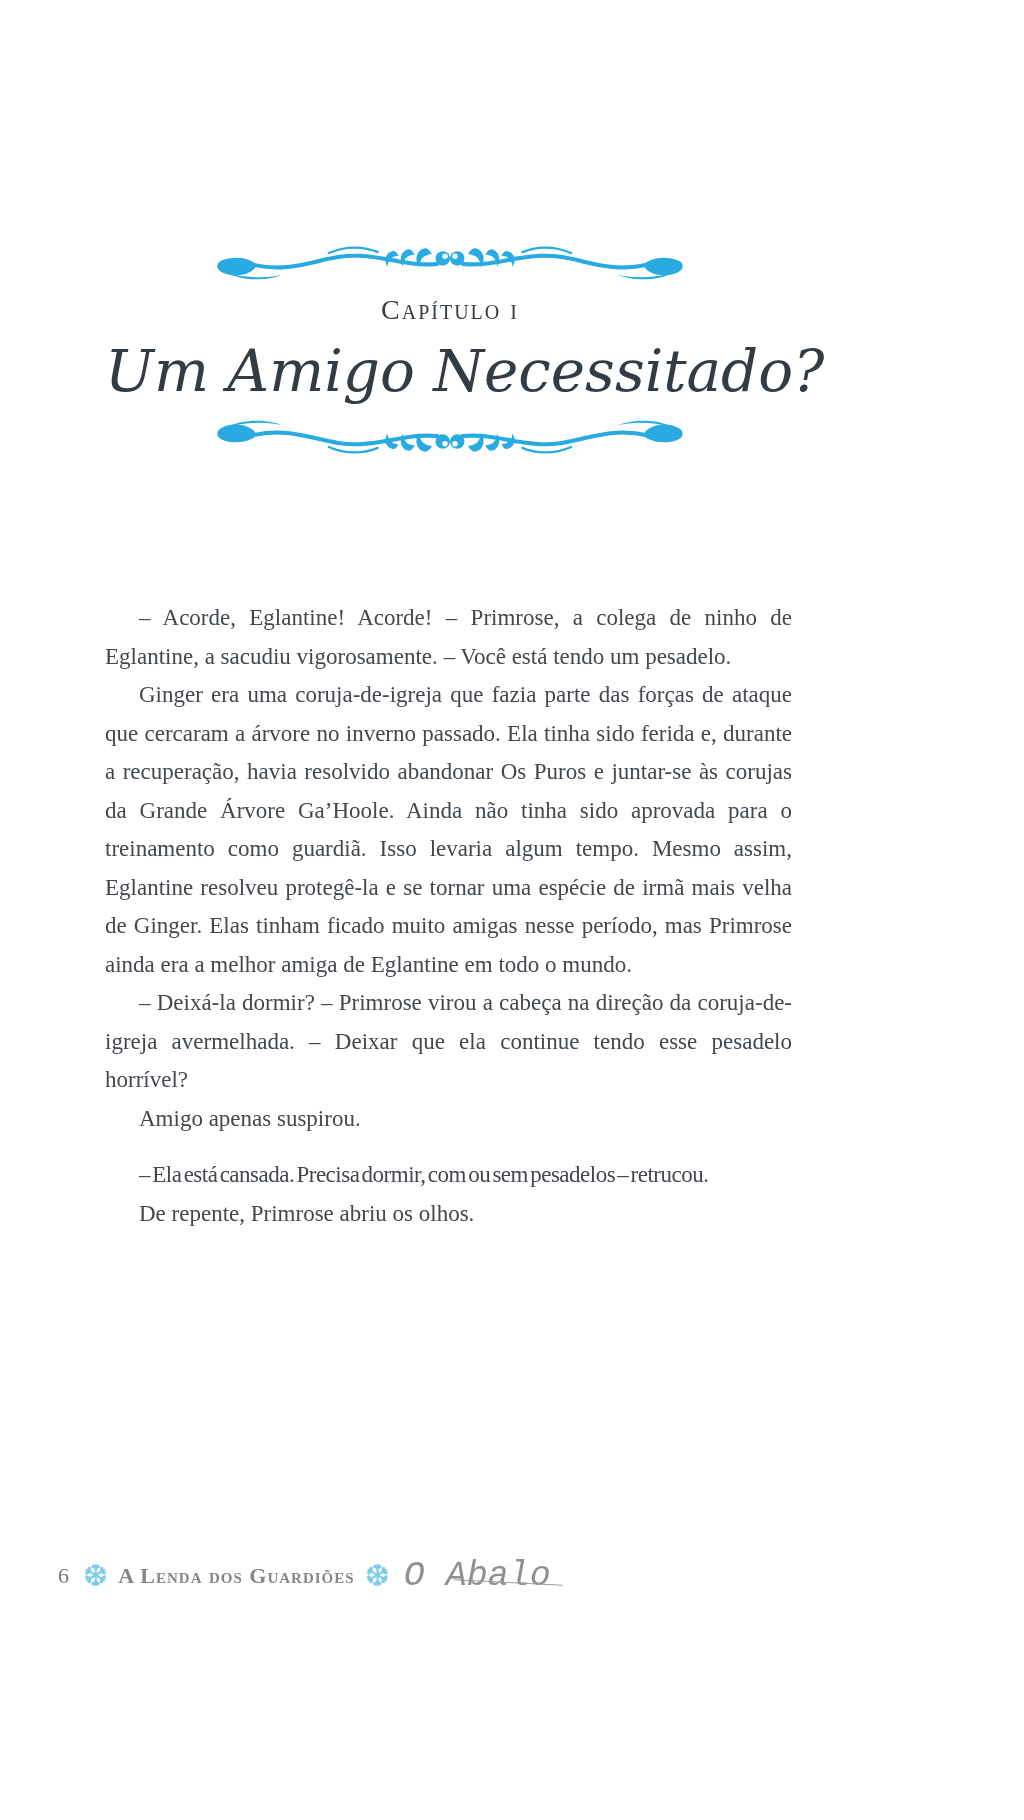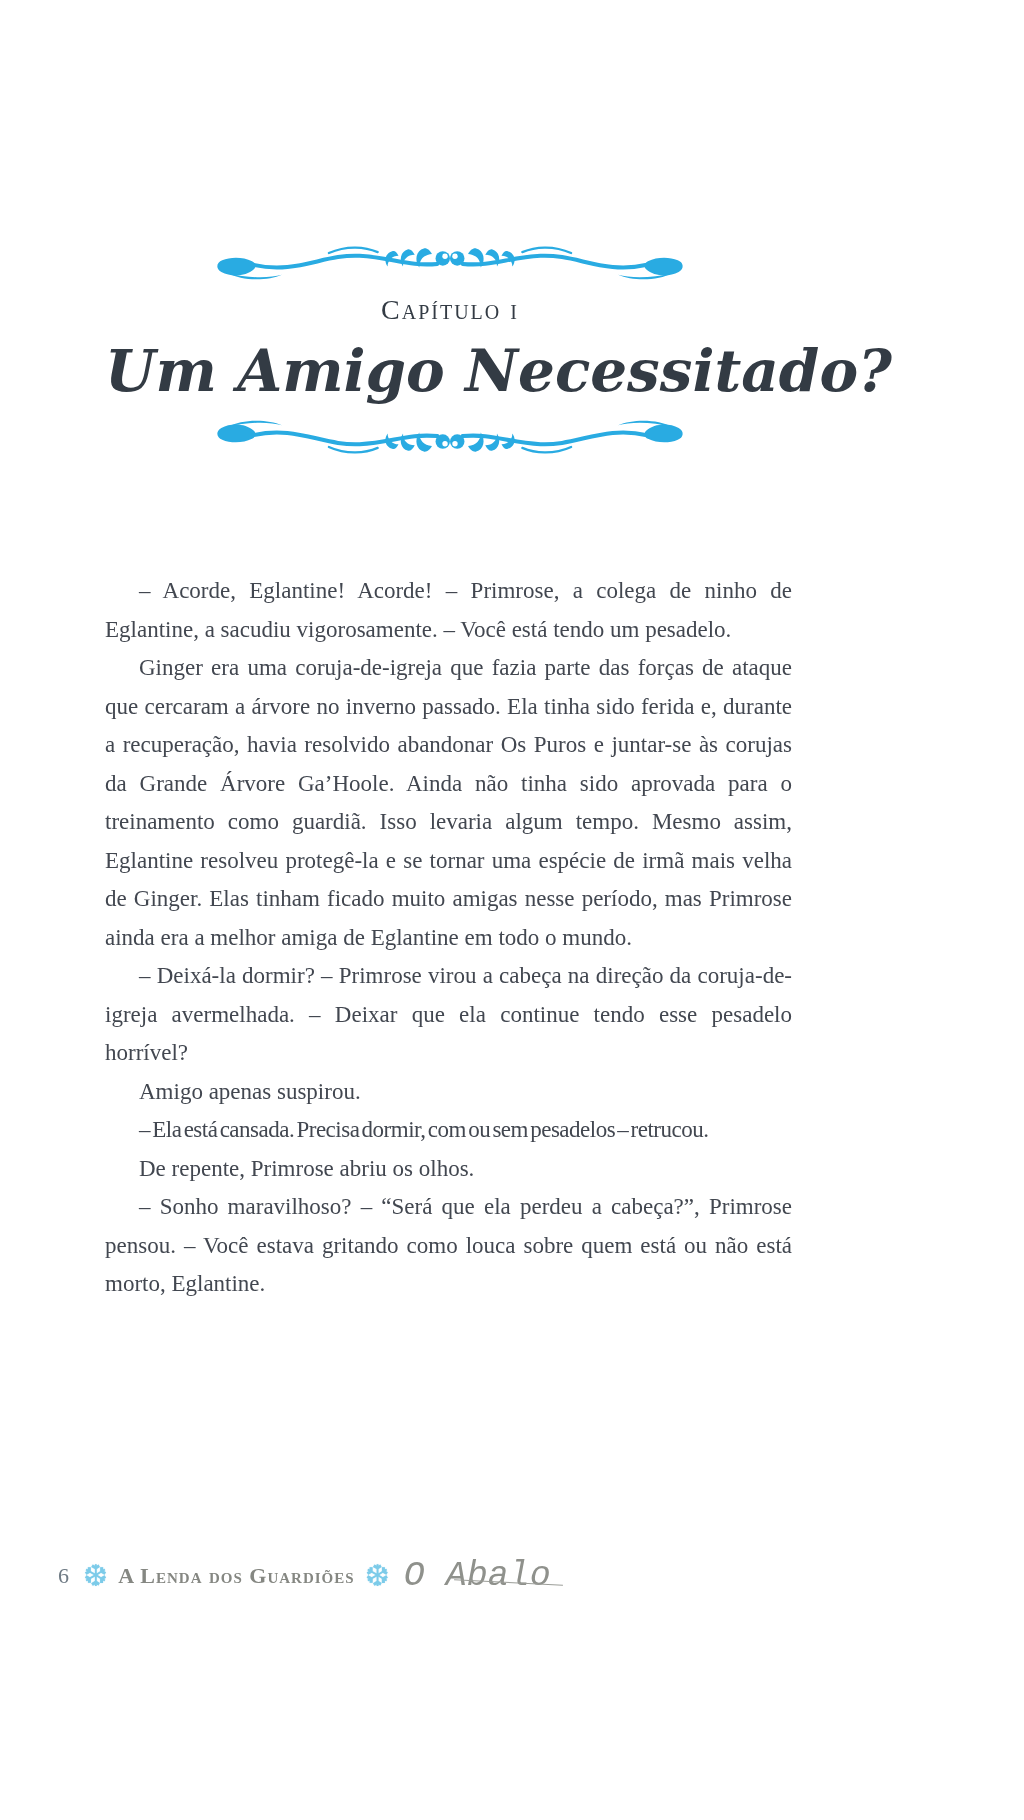--- a/index.html
+++ b/index.html
@@ -33,37 +33,37 @@
     margin-top:2px;
   }
   .chapter-title{
     font-family:"DejaVu Serif", serif;
     font-style:italic;
     font-size:58px;
     white-space:nowrap;
     color:var(--heading_text,#333b44);
     margin-top:14px;
     line-height:1.1;
-    font-weight:bold;
   }
   .body-text{
     position:absolute;
-    left:105px;top:572px;width:687px;
+    left:105px;top:599px;width:687px;
     font-size:23px;
     line-height:38.5px;
     text-align:justify;
     color:var(--body_text,#424750);
   }
   .body-text p{
     margin:0;
     text-indent:34px;
   }
   .body-text p.tight{
     letter-spacing:-0.5px;
     word-spacing:-3px;
+    margin-top:18px;
   }
   .page-footer{
     position:absolute;
     left:58px;top:1556px;
     display:flex;
     align-items:center;
     gap:10px;
     color:var(--footer_text,#858782);
   }
   .page-number{
@@ -163,21 +163,20 @@
 
   </header>
 
   <main class="body-text">
     <p>– Acorde, Eglantine! Acorde! – Primrose, a colega de ninho de Eglantine, a sacudiu vigorosamente. – Você está tendo um pesadelo.</p>
     <p>Ginger era uma coruja-de-igreja que fazia parte das forças de ataque que cercaram a árvore no inverno passado. Ela tinha sido ferida e, durante a recuperação, havia resolvido abandonar Os Puros e juntar-se às corujas da Grande Árvore Ga’Hoole. Ainda não tinha sido aprovada para o treinamento como guardiã. Isso levaria algum tempo. Mesmo assim, Eglantine resolveu protegê-la e se tornar uma espécie de irmã mais velha de Ginger. Elas tinham ficado muito amigas nesse período, mas Primrose ainda era a melhor amiga de Eglantine em todo o mundo.</p>
     <p>– Deixá-la dormir? – Primrose virou a cabeça na direção da coruja-de-igreja avermelhada. – Deixar que ela continue tendo esse pesadelo horrível?</p>
     <p>Amigo apenas suspirou.</p>
     <p class="tight">– Ela está cansada. Precisa dormir, com ou sem pesadelos – retrucou.</p>
     <p>De repente, Primrose abriu os olhos.</p>
-    <p>– Sonho maravilhoso? – “Será que ela perdeu a cabeça?”, Primrose pensou. – Você estava gritando como louca sobre quem está ou não está morto, Eglantine.</p>
   </main>
 
   <footer class="page-footer">
     <span class="page-number">6</span>
     <span class="snowflake">❆</span>
     <span class="series-title">A Lenda dos Guardiões</span>
     <span class="snowflake">❆</span>
     <span class="book-title">O Abalo</span>
   </footer>
 

